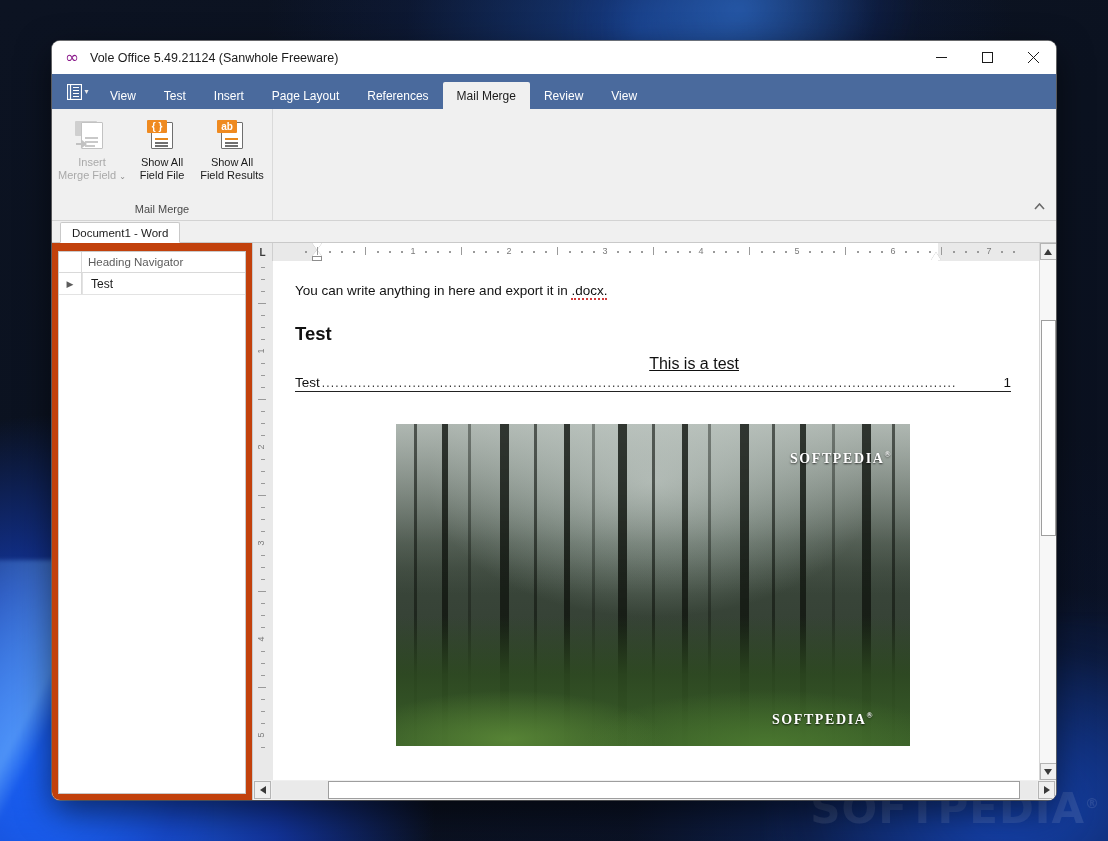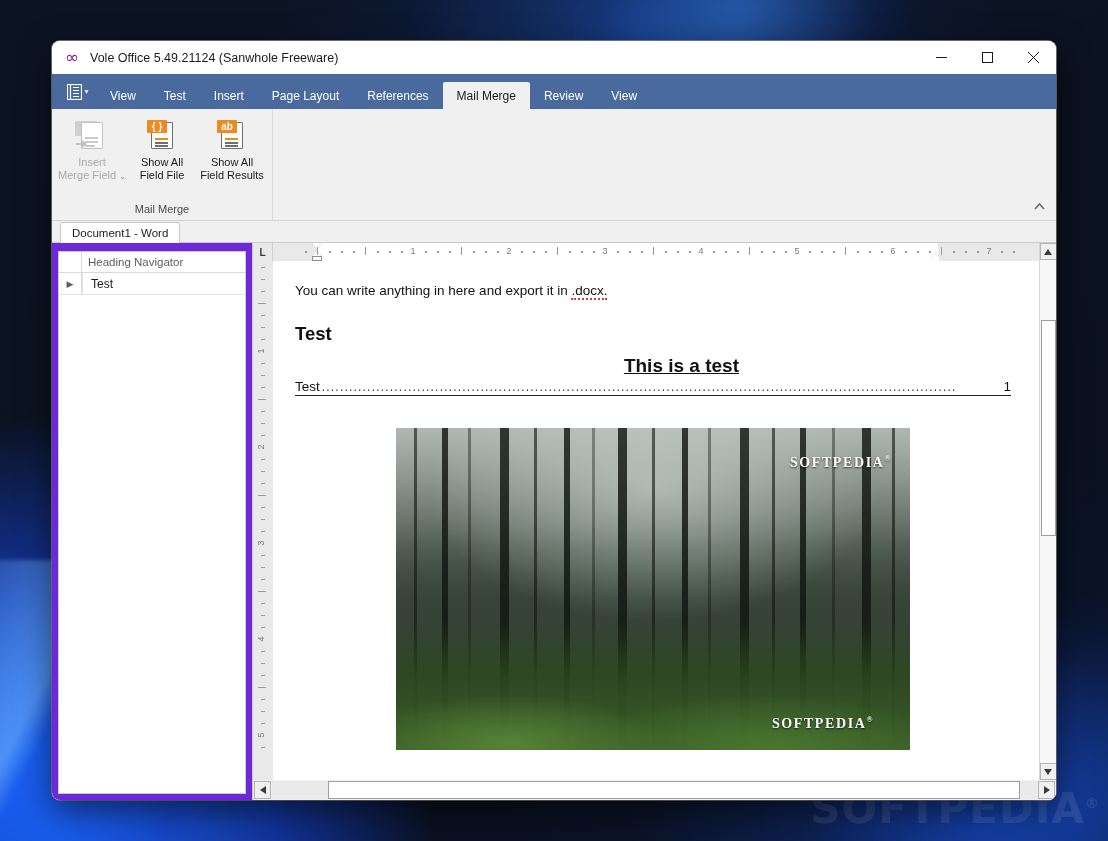--- a/index.html
+++ b/index.html
@@ -208,21 +208,21 @@
     font-size: 11.5px; color:#1b1b1b; background:#ffffff;
     border:1px solid #c9c9c9; border-bottom:1px solid #ffffff;
     border-radius: 2px 2px 0 0; position: relative; top:1px;
   }
 
   
   #workarea { flex: 1; display:flex; background:#f0f0f0; min-height:0; }
 
   
   #nav-pane {
-    width: 201px; flex: 0 0 201px; background:#6d28d9;
+    width: 201px; flex: 0 0 201px; background:#c2410c;
     border-right: 1px solid #c9c9c9; padding: 8px 6px 6px 6px;
     display:flex; flex-direction:column;
   }
   #nav-grid {
     flex:1; background:#ffffff; border:1px solid #c9c9c9;
     display:flex; flex-direction:column;
   }
   #nav-header { display:flex; height: 21px; border-bottom: 1px solid #d9d9d9; }
   #nav-header .corner { width: 23px; border-right:1px solid #d9d9d9; }
   #nav-header .hcell {
@@ -314,22 +314,22 @@
   }
   .spell {
     border-bottom: 2px dotted #d13b3b;
     text-decoration: none;
   }
   .doc-h1 {
     font-family: "Liberation Sans", sans-serif; font-size: 18.5px; font-weight:700;
     color:#111; margin: 22px 0 10px 0;
   }
   .doc-toc-head {
-    text-align: right; font-size: 19px; color:#111;
-    text-decoration: underline; margin-bottom: 2px; padding-right: 272px; font-weight: bold;
+    text-align: right; font-size: 16px; color:#111;
+    text-decoration: underline; margin-bottom: 2px; padding-right: 272px;
   }
   .doc-toc-line {
     font-size: 13.5px; color:#111; display:flex; align-items:baseline;
     border-bottom: 1px solid #222; padding-bottom: 1px;
   }
   .doc-toc-line .leader {
     flex:1; overflow:hidden; white-space:nowrap; color:#333;
     letter-spacing: 1.2px; font-size: 12px; margin: 0 2px;
   }
   #doc-image {

